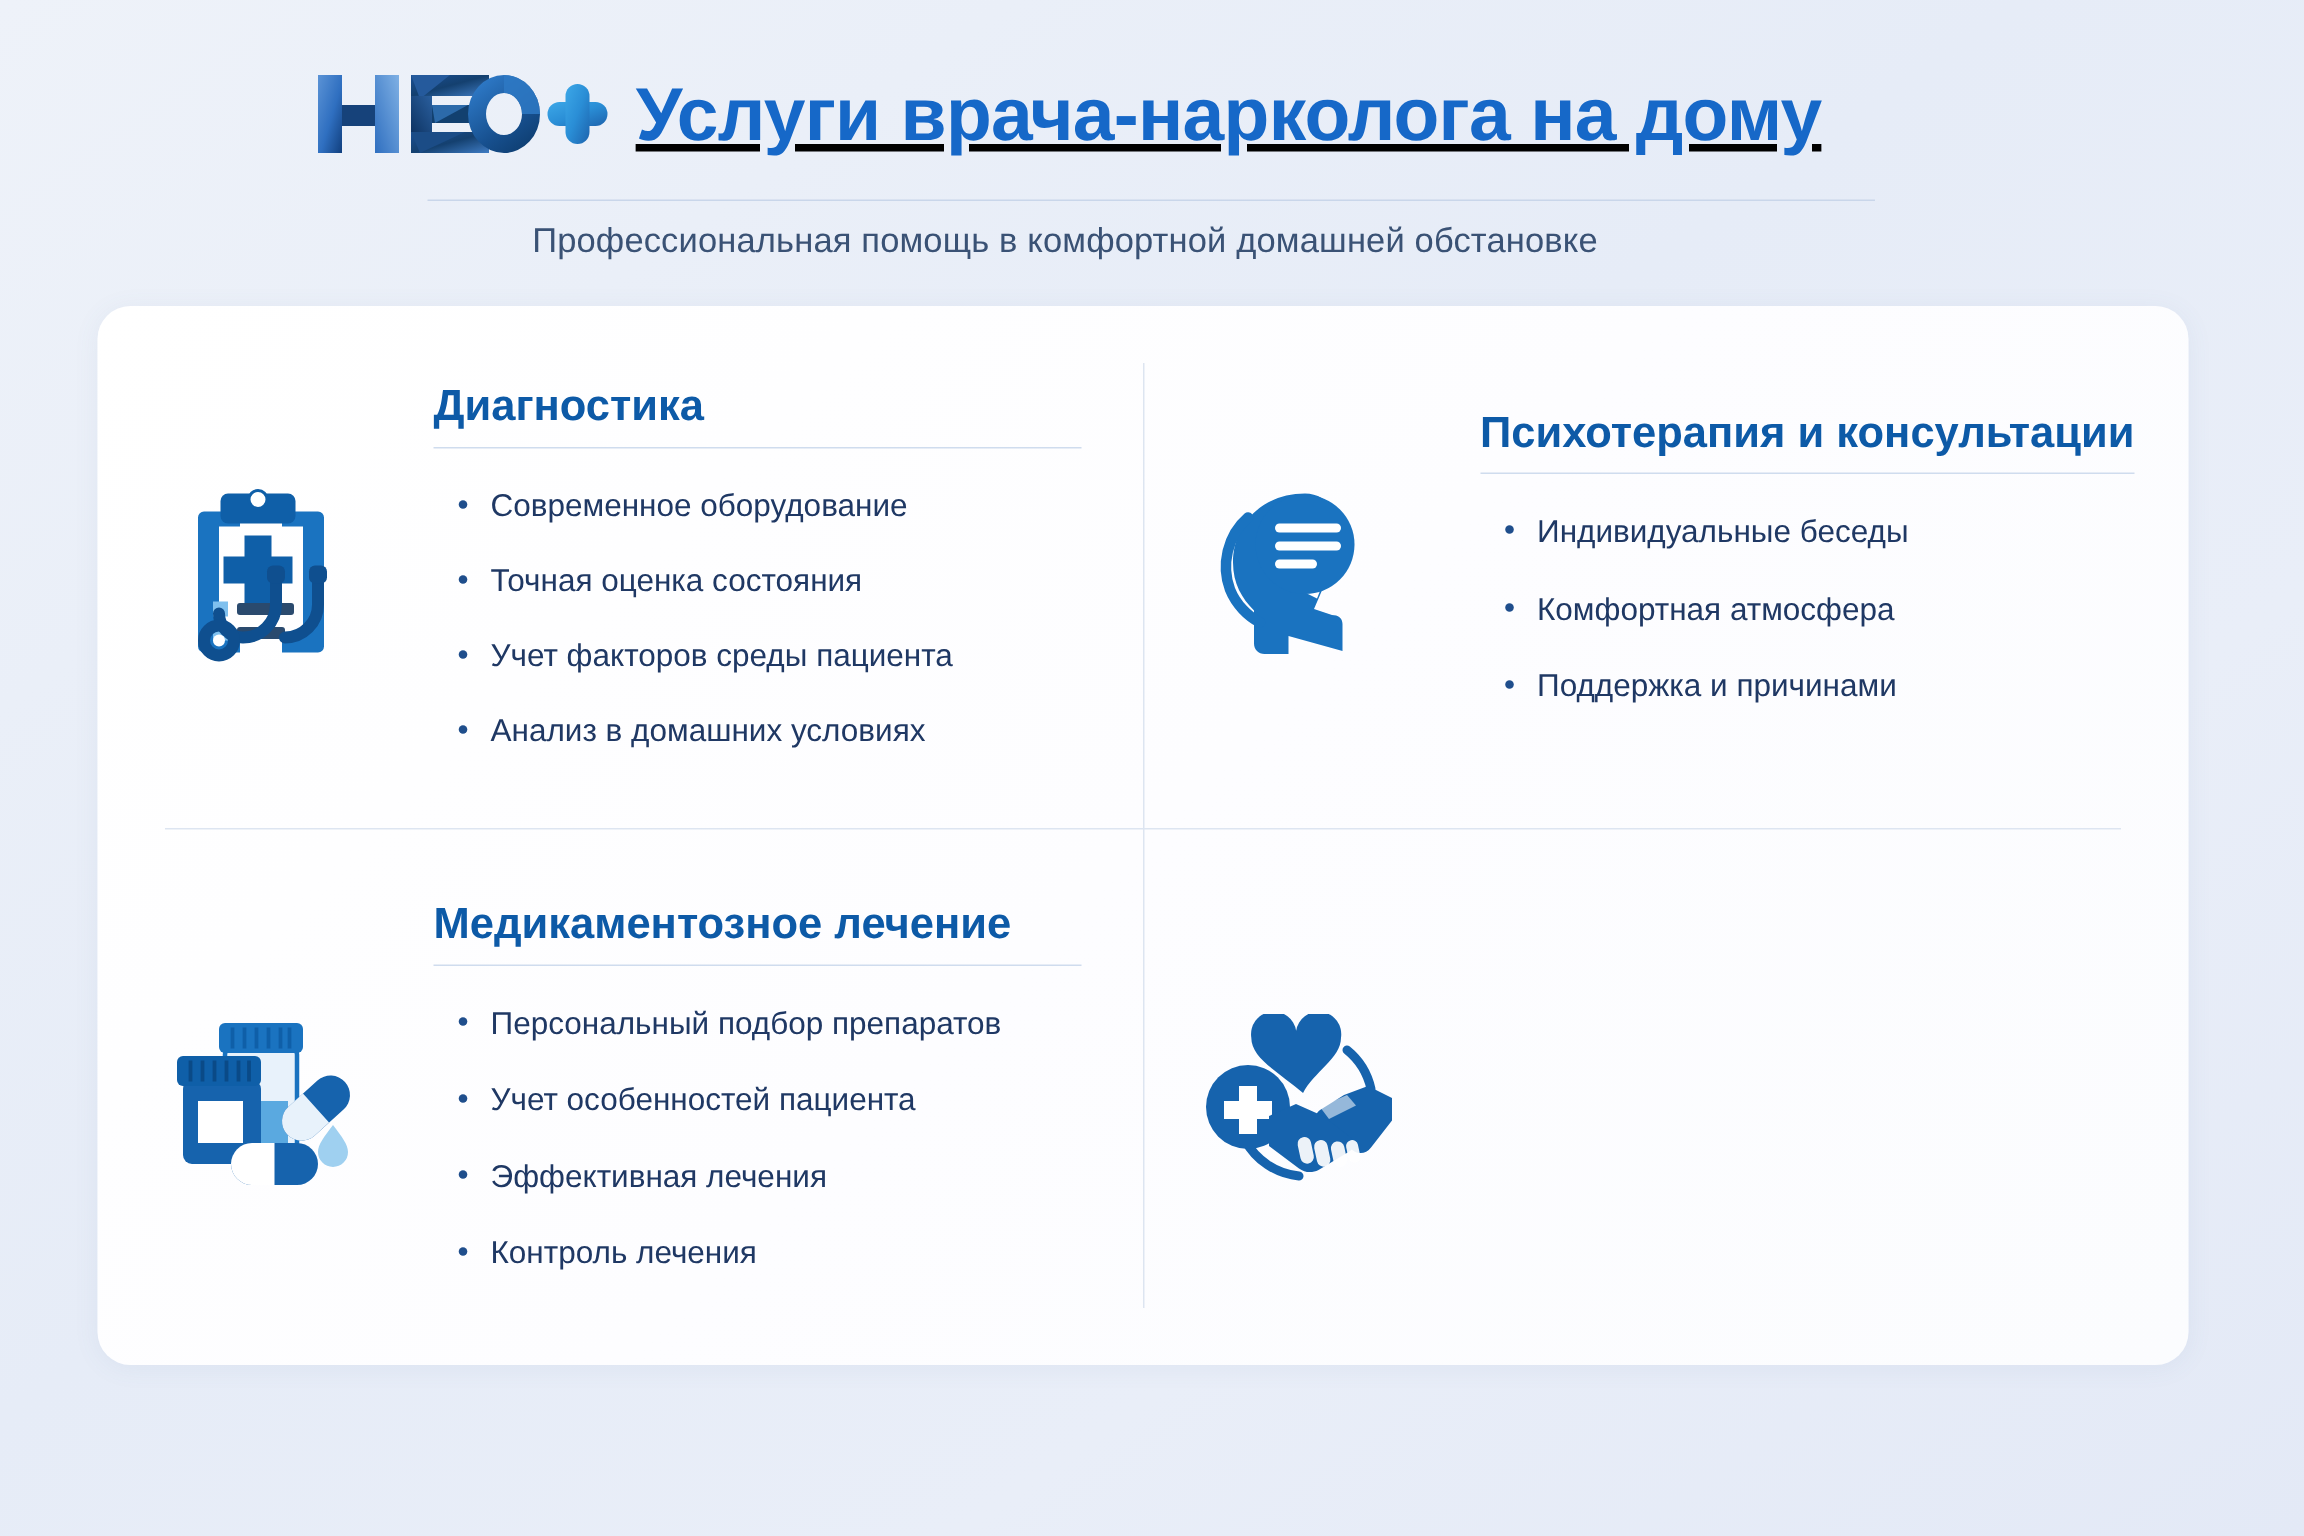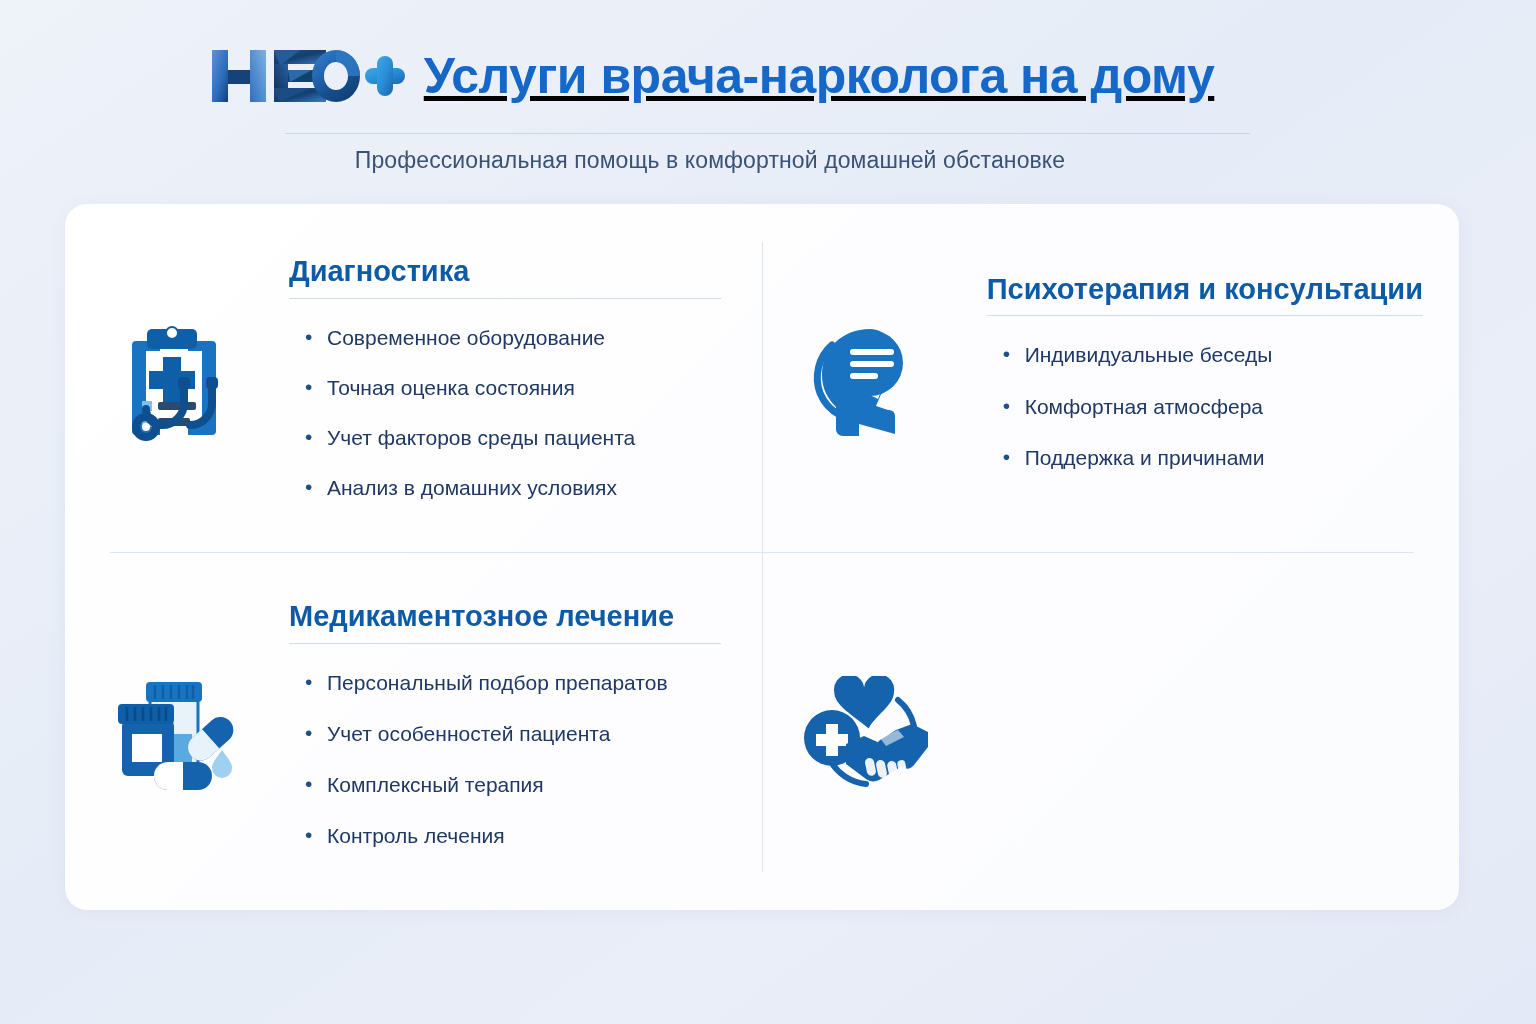--- a/index.html
+++ b/index.html
@@ -374,21 +374,21 @@
 
             <path d="M108,74 c6,8 10,13 10,18 a10,10 0 0 1 -20,0 c0,-5 4,-10 10,-18 Z" fill="#9fd0f0"></path>
           </svg>
         </div>
         <div class="card-body">
           <div class="card-title">Медикаментозное лечение</div>
           <div class="card-rule"></div>
           <ul class="bullets">
             <li>Персональный подбор препаратов</li>
             <li>Учет особенностей пациента</li>
-            <li>Комплексный терапия</li>
+            <li>Эффективная лечения</li>
             <li>Контроль лечения</li>
           </ul>
         </div>
       </div>
 
       <div class="card card-4">
         <div class="card-icon">
           <svg width="134" height="122" viewBox="0 0 134 122" aria-hidden="true">
 
             <path d="M66,46 C52,34 36,26 36,14 A13,13 0 0 1 62,10 A13,13 0 0 1 88,14 C88,26 72,34 66,46 Z" transform="translate(0,2) scale(1.15) translate(-8,-2)" fill="#1663ad"></path>

